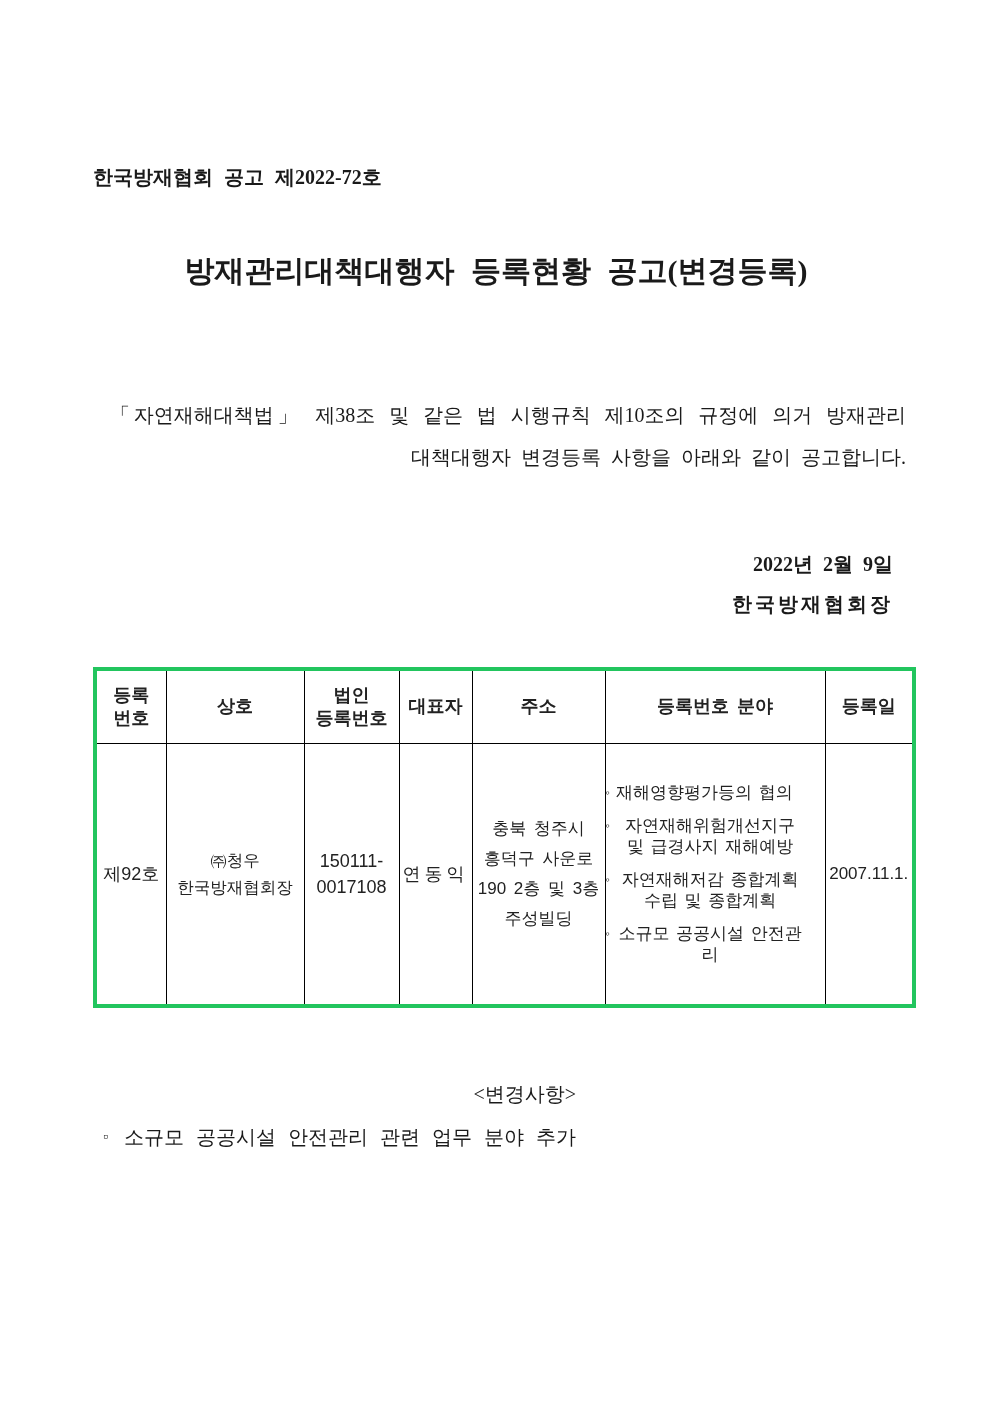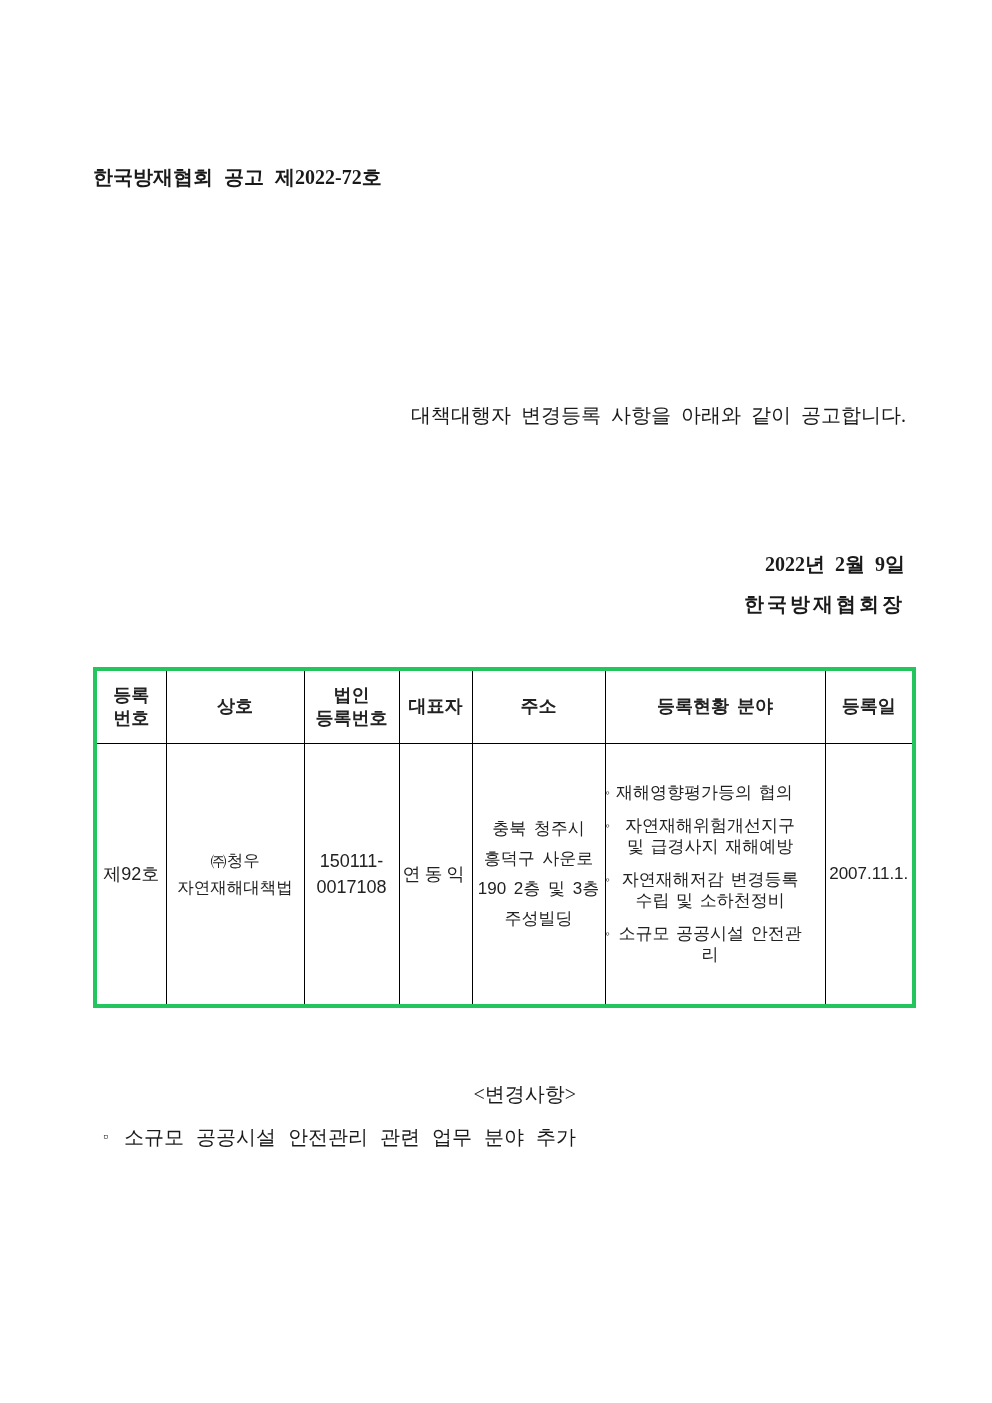--- a/index.html
+++ b/index.html
@@ -27,21 +27,21 @@
   }
 
   .body-par {
     position: absolute; left: 93px; top: 349px; width: 813px;
     font-size: 20px; line-height: 42px; word-spacing: 5px;
   }
   .par-line1 { text-align: justify; text-align-last: justify; padding-left: 17px; }
   .par-line2 { text-align: right; }
 
   .date-block {
-    position: absolute; right: 87px; top: 499px;
+    position: absolute; right: 99px; top: 499px;
     text-align: right; font-size: 20px; font-weight: 700;
     line-height: 40px; word-spacing: 5px; white-space: nowrap;
   }
   .signer { letter-spacing: 3px; font-family: Liberation Serif, serif; }
 
   table.reg-table {
     position: absolute; left: 93px; top: 622px;
     width: 819px; table-layout: fixed; border-collapse: collapse;
     border: 4px solid #22c55e;
     font-family: "Liberation Sans", sans-serif;
@@ -89,22 +89,24 @@
   }
   .sq-bullet { font-size: 14px; line-height: 26px; margin-right: 16px; flex: 0 0 auto; }
 </style>
 </head>
 <body>
 
 <div class="page">
 
   <div class="doc-number">한국방재협회 공고 제2022-72호</div>
 
+  <h1 class="title">방재관리대책대행자 등록현황 공고(변경등록)</h1>
 
   <div class="body-par">
+    <div class="par-line1">「자연재해대책법」 제38조 및 같은 법 시행규칙 제10조의 규정에 의거 방재관리</div>
     <div class="par-line2">대책대행자 변경등록 사항을 아래와 같이 공고합니다.</div>
   </div>
 
   <div class="date-block">
     <div class="date">2022년 2월 9일</div>
     <div class="signer">한국방재협회장</div>
   </div>
 
   <table class="reg-table">
     <colgroup>
@@ -118,48 +120,48 @@
     </colgroup>
     <thead>
       <tr>
         <th>등록
 번호</th>
         <th>상호</th>
         <th>법인
 등록번호</th>
         <th>대표자</th>
         <th>주소</th>
-        <th>등록현황 분야</th>
+        <th>등록번호 분야</th>
         <th>등록일</th>
       </tr>
     </thead>
     <tbody>
       <tr>
         <td class="cell-regno">제92호</td>
         <td class="cell-company">㈜청우
-자연재해대책법</td>
+한국방재협회장</td>
         <td class="cell-corpno">150111-
 0017108</td>
         <td class="cell-ceo">연동익</td>
         <td class="cell-address">충북 청주시
 흥덕구 사운로
 190 2층 및 3층
 주성빌딩</td>
         <td class="cell-duties">
           <div class="duty">
             <span class="duty-bullet">◦</span>
             <span class="duty-text">재해영향평가등의 협의</span>
           </div>
           <div class="duty">
             <span class="duty-bullet">◦</span>
             <span class="duty-text">자연재해위험개선지구 및 급경사지 재해예방</span>
           </div>
           <div class="duty">
             <span class="duty-bullet">◦</span>
-            <span class="duty-text">자연재해저감 변경등록 수립 및 소하천정비</span>
+            <span class="duty-text">자연재해저감 종합계획 수립 및 종합계획</span>
           </div>
           <div class="duty">
             <span class="duty-bullet">◦</span>
             <span class="duty-text">소규모 공공시설 안전관리</span>
           </div>
         </td>
         <td class="cell-regdate">2007.11.1.</td>
       </tr>
     </tbody>
   </table>

